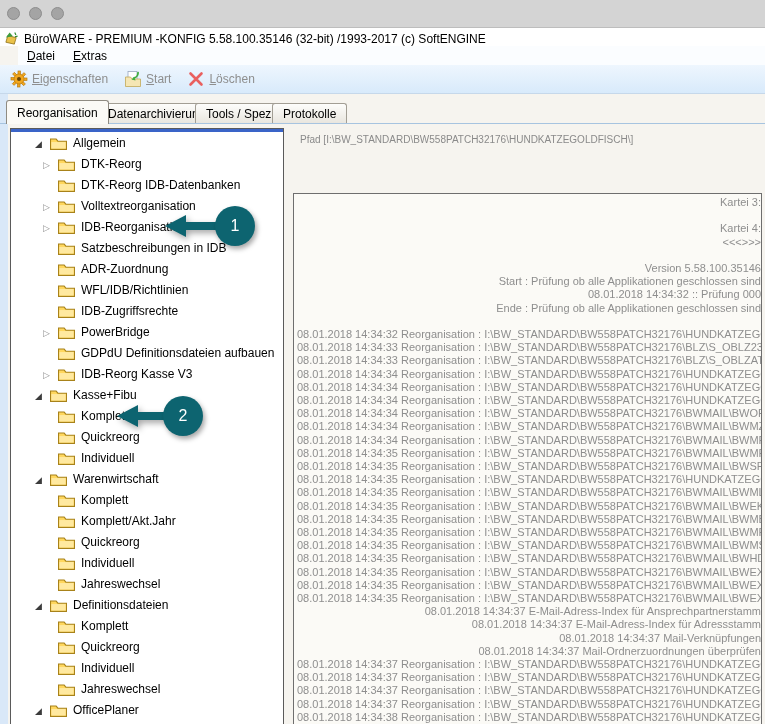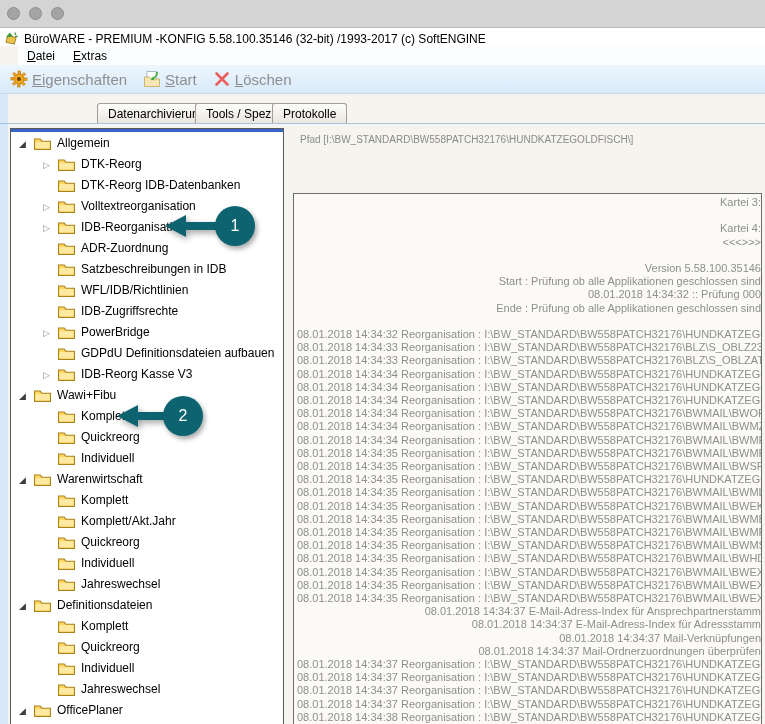--- a/index.html
+++ b/index.html
@@ -18,37 +18,37 @@
   .app-icon{width:15px;height:15px;margin-right:5px;flex:0 0 auto;}
   .title-text{font-size:12px;color:#000;white-space:nowrap;}
 
   .menu-bar{position:absolute;left:18px;top:46px;width:765px;height:19px;background:#fbfdff;display:flex;align-items:center;font-size:12px;color:#000;}
   .menu-item{padding:0 9px;height:100%;display:flex;align-items:center;cursor:default;}
   .menu-item u,.tb-label u{text-decoration:underline;}
 
   .toolbar{position:absolute;left:0;top:65px;width:765px;height:29px;background:linear-gradient(#eef6fe,#d8eafb);border-bottom:1px solid #c6d8ea;display:flex;align-items:center;padding-left:10px;box-sizing:border-box;}
   .tb-btn{display:flex;align-items:center;margin-right:16px;cursor:default;}
   .tb-btn svg{width:18px;height:18px;margin-right:4px;}
-  .tb-label{font-size:15px;color:#8e8e8e;white-space:nowrap;}
+  .tb-label{font-size:12px;color:#8e8e8e;white-space:nowrap;}
 
   
   .left-strip{position:absolute;left:0;top:94px;width:8px;height:630px;background:#d9e8f8;}
   .tabstrip{position:absolute;left:0;top:100px;width:765px;height:24px;}
   .tabstrip-line{position:absolute;left:0;top:23px;width:765px;height:1px;background:#a7c4e0;}
   .tab{position:absolute;top:3px;height:20px;box-sizing:border-box;background:linear-gradient(#fdfdfb,#e9e6df);border:1px solid #a29e94;border-bottom:none;border-radius:3px 3px 0 0;font-size:12px;color:#000;padding:3px 10px 0 10px;white-space:nowrap;}
   .tab.active{top:0;height:24px;background:#fbfaf6;z-index:2;padding-top:5px;border-color:#8f8b82;}
   .tab-1{left:8px;} .tab-2{left:97px;} .tab-3{left:195px;} .tab-4{left:272px;}
   .tab.active.tab-1{left:6px;}
 
   
   .tree-panel{position:absolute;left:10px;top:128px;width:274px;height:600px;background:#ffffff;border:1px solid #5a5a5a;box-sizing:border-box;overflow:hidden;}
   .tree-topbar{position:absolute;left:0;top:0;right:0;height:3px;background:#3a64c8;}
   .tree-rows{position:absolute;left:0;top:3px;right:0;}
   .tree-row{height:21px;display:flex;align-items:center;font-size:12px;color:#000;white-space:nowrap;cursor:default;}
-  .tree-row.level-0{padding-left:8px;}
+  .tree-row.level-0{padding-left:24px;}
   .tree-row.level-1{padding-left:32px;}
   .expander{width:15px;flex:0 0 auto;display:inline-block;font-family:"DejaVu Sans",sans-serif;text-align:left;}
   .tree-row.collapsed .expander::before{content:"▷";color:#8f8f8f;font-size:9px;}
   .tree-row.expanded .expander::before{content:"◢";color:#3c3c3c;font-size:9px;}
   .folder-icon{width:17px;height:14px;margin-right:6px;flex:0 0 auto;}
 
   
   .callout{position:absolute;z-index:5;}
   .co-circle{position:absolute;width:40px;height:40px;border-radius:50%;background:#0d6470;color:#fff;display:flex;align-items:center;justify-content:center;font-size:16px;box-shadow:2px 3px 5px rgba(0,0,0,0.35);}
   .co-arrow{position:absolute;filter:drop-shadow(2px 3px 3px rgba(0,0,0,0.35));}
@@ -127,20 +127,21 @@
       <path d="M3.5 3.5 L14.5 14.5 M14.5 3.5 L3.5 14.5" stroke="#e9605f" stroke-width="2.6" stroke-linecap="round" fill="none"></path>
     </svg>
     <span class="tb-label"><u>L</u><span>öschen</span></span>
   </div>
 </div>
 
 <div class="left-strip"></div>
 
 <div class="tabstrip">
   <div class="tabstrip-line"></div>
+  <div class="tab tab-1 active">Reorganisation</div>
   <div class="tab tab-2">Datenarchivierung</div>
   <div class="tab tab-3">Tools / Spezial</div>
   <div class="tab tab-4">Protokolle</div>
 </div>
 
 <div class="tree-panel">
   <div class="tree-topbar"></div>
   <div class="tree-rows">
 
       <div class="tree-row level-0 expanded">
@@ -187,38 +188,38 @@
         </svg>
         <span class="tlabel">IDB-Reorganisation</span>
       </div>
 
       <div class="tree-row level-1 leaf">
         <span class="expander"></span>
         <svg class="folder-icon" viewBox="0 0 16 13">
           <path d="M0.5 12.5 L0.5 2.8 L5.8 2.8 L7.4 4.8 L15.5 4.8 L15.5 12.5 Z" fill="#ffd75e" stroke="#a8821a" stroke-width="1"></path>
           <path d="M1.3 5.6 H14.7 V11.7 H1.3 Z" fill="#ffe9a0"></path>
         </svg>
+        <span class="tlabel">Satzbeschreibungen in IDB</span>
+      </div>
+
+      <div class="tree-row level-1 leaf">
+        <span class="expander"></span>
+        <svg class="folder-icon" viewBox="0 0 16 13">
+          <path d="M0.5 12.5 L0.5 2.8 L5.8 2.8 L7.4 4.8 L15.5 4.8 L15.5 12.5 Z" fill="#ffd75e" stroke="#a8821a" stroke-width="1"></path>
+          <path d="M1.3 5.6 H14.7 V11.7 H1.3 Z" fill="#ffe9a0"></path>
+        </svg>
         <span class="tlabel">ADR-Zuordnung</span>
       </div>
 
       <div class="tree-row level-1 leaf">
         <span class="expander"></span>
         <svg class="folder-icon" viewBox="0 0 16 13">
           <path d="M0.5 12.5 L0.5 2.8 L5.8 2.8 L7.4 4.8 L15.5 4.8 L15.5 12.5 Z" fill="#ffd75e" stroke="#a8821a" stroke-width="1"></path>
           <path d="M1.3 5.6 H14.7 V11.7 H1.3 Z" fill="#ffe9a0"></path>
         </svg>
-        <span class="tlabel">Satzbeschreibungen in IDB</span>
-      </div>
-
-      <div class="tree-row level-1 leaf">
-        <span class="expander"></span>
-        <svg class="folder-icon" viewBox="0 0 16 13">
-          <path d="M0.5 12.5 L0.5 2.8 L5.8 2.8 L7.4 4.8 L15.5 4.8 L15.5 12.5 Z" fill="#ffd75e" stroke="#a8821a" stroke-width="1"></path>
-          <path d="M1.3 5.6 H14.7 V11.7 H1.3 Z" fill="#ffe9a0"></path>
-        </svg>
         <span class="tlabel">WFL/IDB/Richtlinien</span>
       </div>
 
       <div class="tree-row level-1 leaf">
         <span class="expander"></span>
         <svg class="folder-icon" viewBox="0 0 16 13">
           <path d="M0.5 12.5 L0.5 2.8 L5.8 2.8 L7.4 4.8 L15.5 4.8 L15.5 12.5 Z" fill="#ffd75e" stroke="#a8821a" stroke-width="1"></path>
           <path d="M1.3 5.6 H14.7 V11.7 H1.3 Z" fill="#ffe9a0"></path>
         </svg>
         <span class="tlabel">IDB-Zugriffsrechte</span>
@@ -250,21 +251,21 @@
         </svg>
         <span class="tlabel">IDB-Reorg Kasse V3</span>
       </div>
 
       <div class="tree-row level-0 expanded">
         <span class="expander"></span>
         <svg class="folder-icon" viewBox="0 0 16 13">
           <path d="M0.5 12.5 L0.5 2.8 L5.8 2.8 L7.4 4.8 L15.5 4.8 L15.5 12.5 Z" fill="#ffd75e" stroke="#a8821a" stroke-width="1"></path>
           <path d="M1.3 5.6 H14.7 V11.7 H1.3 Z" fill="#ffe9a0"></path>
         </svg>
-        <span class="tlabel">Wawi+Fibu</span>
+        <span class="tlabel">Kasse+Fibu</span>
       </div>
 
       <div class="tree-row level-1 leaf">
         <span class="expander"></span>
         <svg class="folder-icon" viewBox="0 0 16 13">
           <path d="M0.5 12.5 L0.5 2.8 L5.8 2.8 L7.4 4.8 L15.5 4.8 L15.5 12.5 Z" fill="#ffd75e" stroke="#a8821a" stroke-width="1"></path>
           <path d="M1.3 5.6 H14.7 V11.7 H1.3 Z" fill="#ffe9a0"></path>
         </svg>
         <span class="tlabel">Komplett</span>
       </div>

